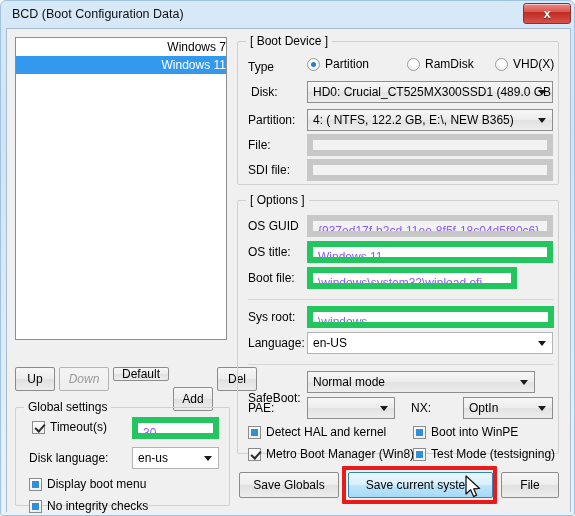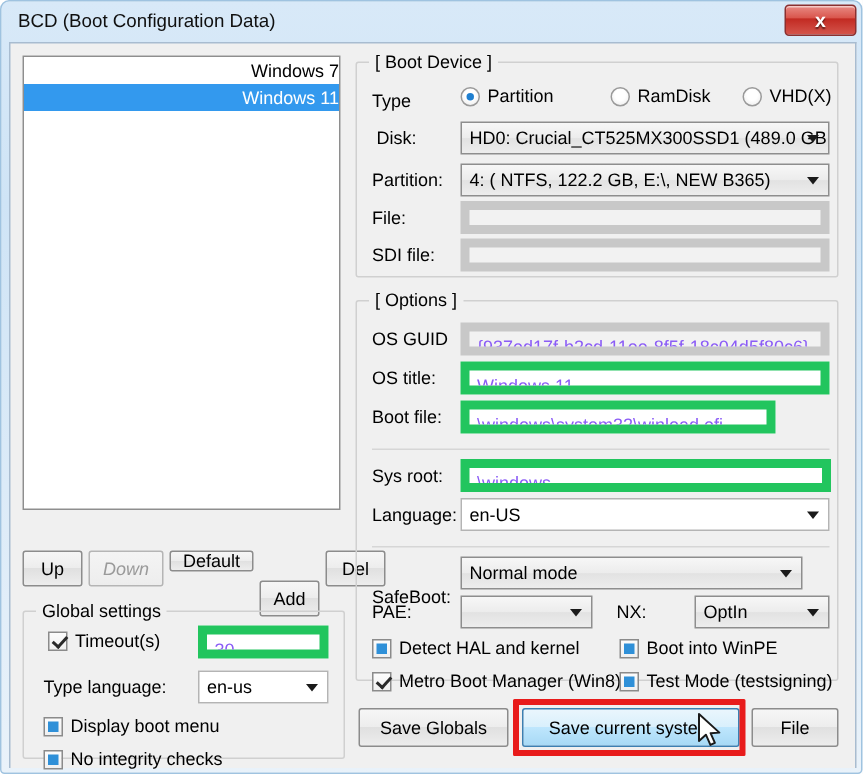--- a/index.html
+++ b/index.html
@@ -249,21 +249,21 @@
     <div class="groupbox" style="left:8px; top:378px; width:215px; height:99px;">
       <div class="grouptitle">Global settings</div>
     </div>
 
     <div class="checkrow" style="left:25px; top:391px;">
       <span class="cbox checked"></span>
       <span class="ctext">Timeout(s)</span>
     </div>
     <div class="textbox" style="left:125px; top:388px; width:87px; height:22px;">30</div>
 
-    <div class="lbl" style="left:22px; top:422px;">Type language:</div>
+    <div class="lbl" style="left:22px; top:422px;">Disk language:</div>
     <div class="combo" style="left:125px; top:418px; width:87px; height:22px;">
       <span>en-us</span>
       <span class="arrow"></span>
     </div>
 
     <div class="checkrow" style="left:22px; top:448px;">
       <span class="cbox indet"></span>
       <span class="ctext">Display boot menu</span>
     </div>
     <div class="checkrow" style="left:22px; top:470px;">

